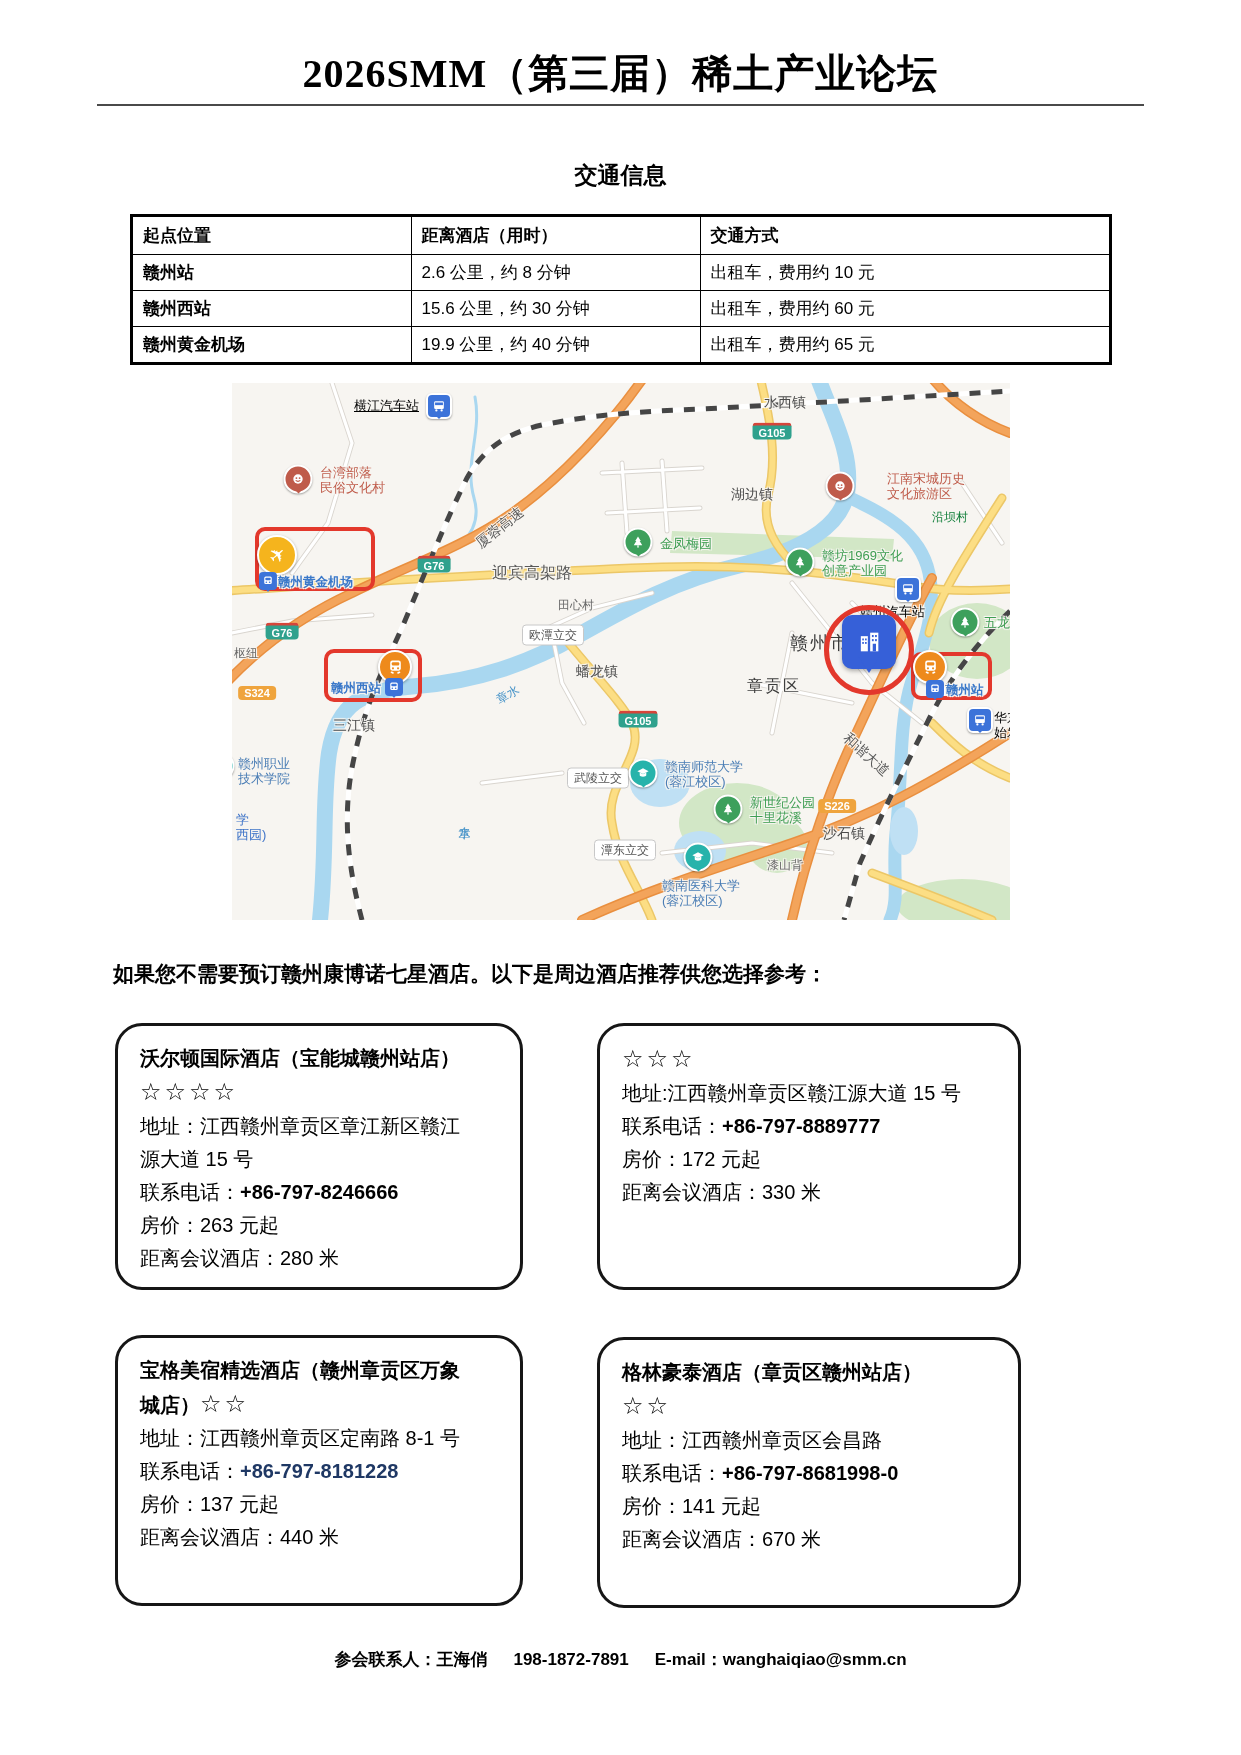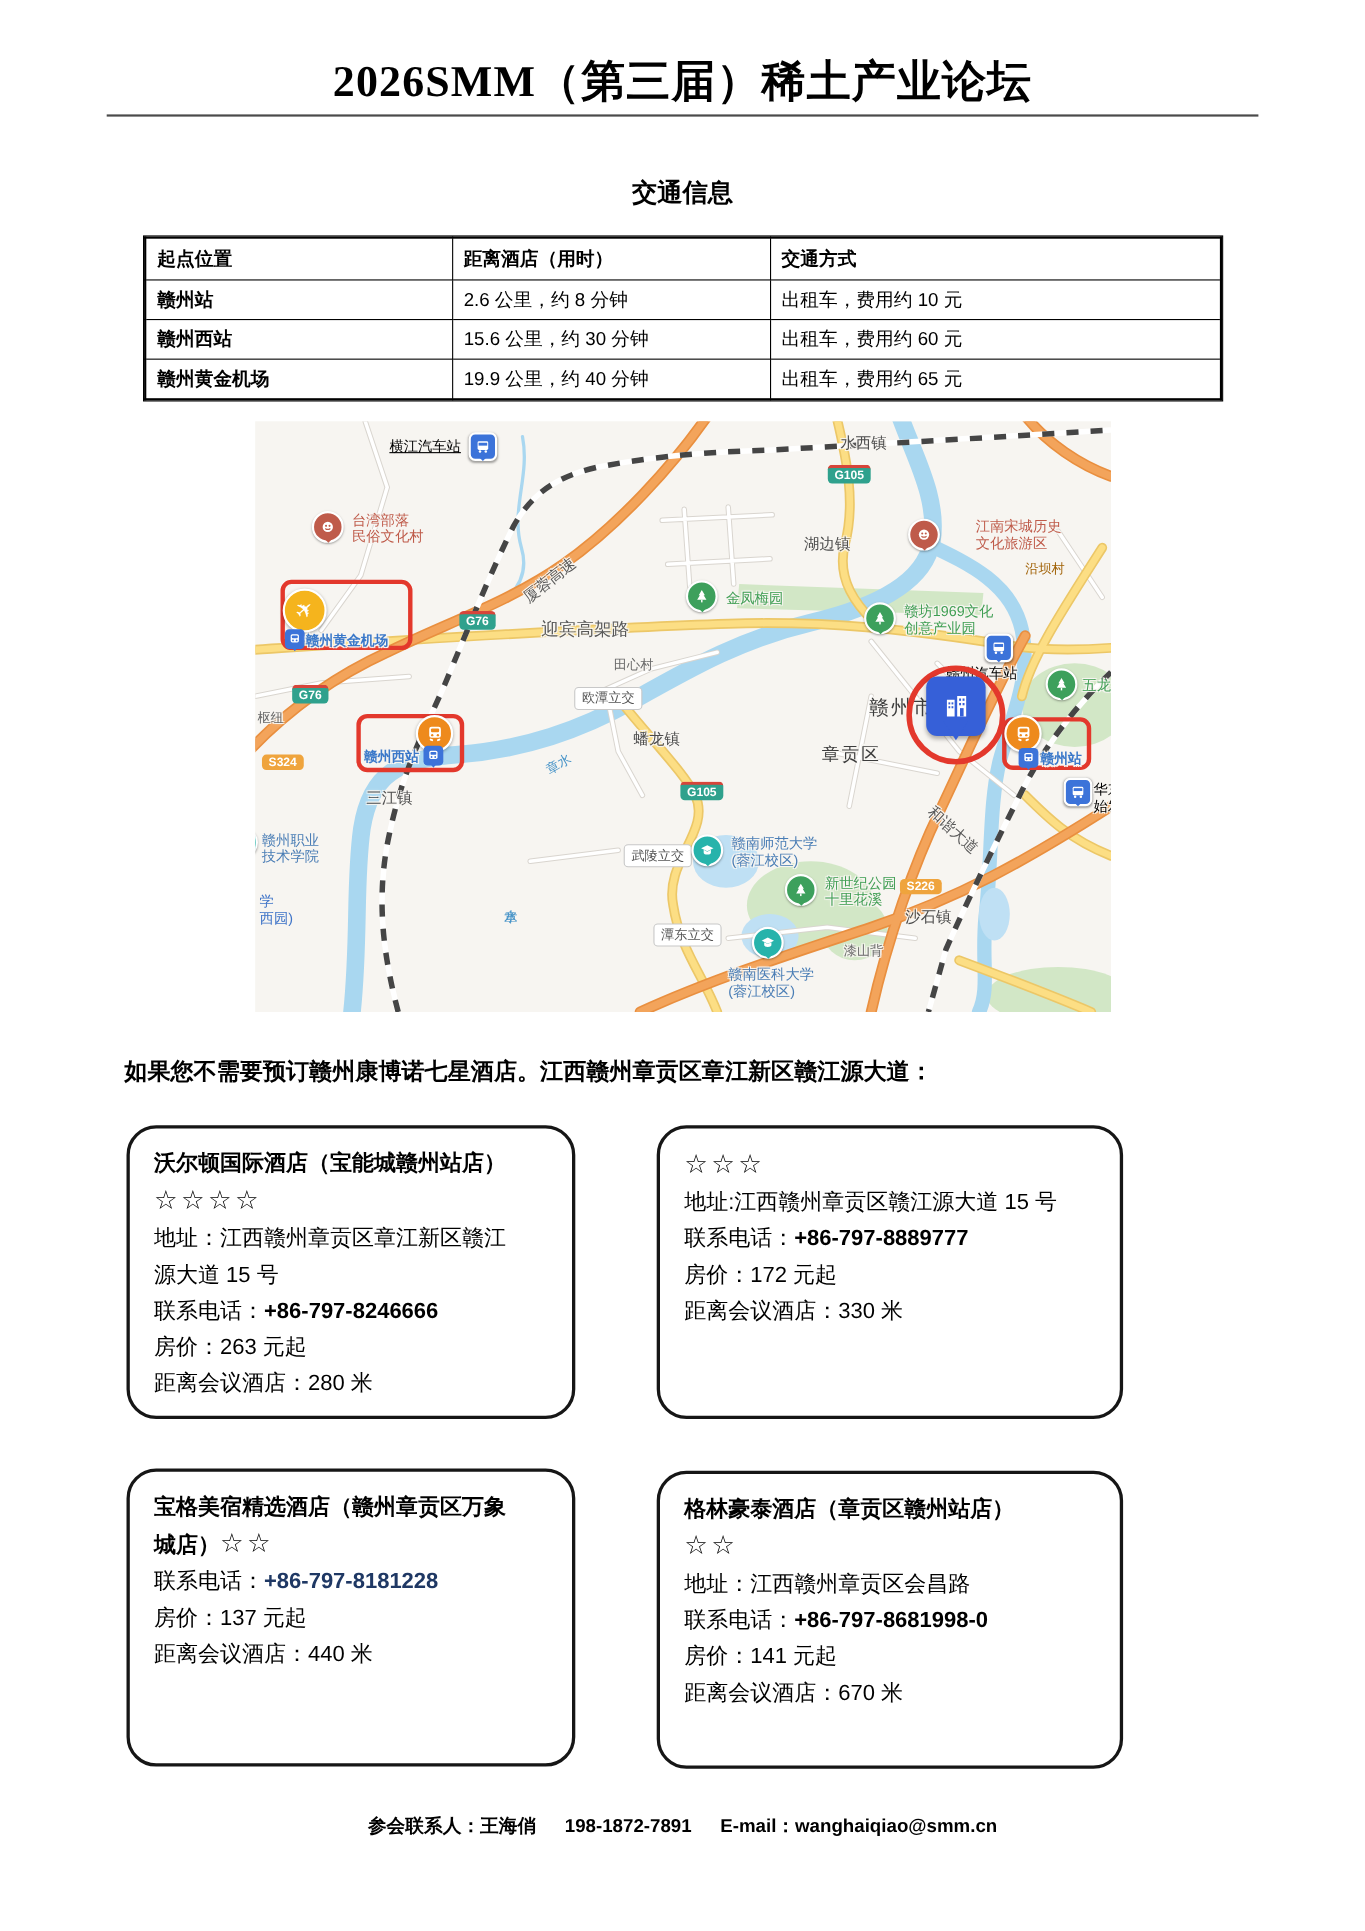--- a/index.html
+++ b/index.html
@@ -19,21 +19,21 @@
   .ttable tr.hdr td{font-weight:bold;height:37px}
   .ttable td.c0{font-weight:bold}
   .ttable{border:2px solid #000;outline:1px solid #000}
 
   
   .map{left:232px;top:383px;width:778px;height:537px;background:#f7f5f1;overflow:hidden}
   .map svg.base{position:absolute;left:0;top:0}
   .halo{text-shadow:-1px -1px 0 #f7f5f1,1px -1px 0 #f7f5f1,-1px 1px 0 #f7f5f1,1px 1px 0 #f7f5f1,0 0 3px #f7f5f1}
   .m-town{position:absolute;font-size:14px;color:#4c4c4c;white-space:pre;transform:translate(-50%,-50%);z-index:2}
   .m-town.small{font-size:12px;color:#6a6a6a}
-  .m-town.green{color:#a16207}
+  .m-town.green{color:#15803d}
   .m-city{position:absolute;font-size:18px;color:#3c3c3c;letter-spacing:2px;transform:translate(-50%,-50%);z-index:2;font-weight:500}
   .m-city.sub{font-size:16px}
   .m-junc{position:absolute;transform:translate(-50%,-50%);background:#fff;border:1px solid #c8c8c8;border-radius:4px;
           padding:1px 6px;font-size:12px;color:#555;white-space:nowrap;z-index:2}
   .m-road{position:absolute;color:#585858;transform-origin:center;white-space:nowrap;z-index:2}
   .m-road.water{color:#4693c8}
   .m-road.vert{writing-mode:vertical-rl}
   .shield{position:absolute;transform:translate(-50%,-50%);border-radius:4px;color:#fff;font-size:11px;font-weight:bold;
           padding:1px 6px;z-index:2;white-space:nowrap}
   .shield.g{background:#2fa18d;border-top:3px solid #d6453a}
@@ -384,38 +384,39 @@
             <rect x="17.2" y="6" width="1.5" height="1.8"></rect>
             <rect x="14.5" y="9.5" width="1.5" height="1.8"></rect>
             <rect x="17.2" y="9.5" width="1.5" height="1.8"></rect>
             <rect x="15.2" y="13.5" width="2.8" height="6.5"></rect>
           </g>
         </svg>
       </div>
     </div>
 </div>
 
-<div class="abs intro">如果您不需要预订赣州康博诺七星酒店。江西赣州章贡区章江新区赣江源大道：</div>
+<div class="abs intro">如果您不需要预订赣州康博诺七星酒店。以下是周边酒店推荐供您选择参考：</div>
 <div class="card" id="card0">
     <p><span class="ttl">沃尔顿国际酒店（宝能城赣州站店）</span></p>
     <p><span class="stars">☆☆☆☆</span></p>
     <p>地址：江西赣州章贡区章江新区赣江源大道 15 号</p>
     <p>联系电话：<span class="ph">+86-797-8246666</span></p>
     <p>房价：263 元起</p>
     <p>距离会议酒店：280 米</p>
   </div>
 <div class="card" id="card1">
     <p><span class="stars">☆☆☆</span></p>
     <p>地址:江西赣州章贡区赣江源大道 15 号</p>
     <p>联系电话：<span class="ph">+86-797-8889777</span></p>
     <p>房价：172 元起</p>
     <p>距离会议酒店：330 米</p>
   </div>
 <div class="card" id="card2">
     <p><span class="ttl">宝格美宿精选酒店（赣州章贡区万象城店）</span><span class="stars">☆☆</span></p>
+    <p>地址：江西赣州章贡区定南路 8-1 号</p>
     <p>联系电话：<span class="ph navy">+86-797-8181228</span></p>
     <p>房价：137 元起</p>
     <p>距离会议酒店：440 米</p>
   </div>
 <div class="card" id="card3">
     <p><span class="ttl">格林豪泰酒店（章贡区赣州站店）</span></p>
     <p><span class="stars">☆☆</span></p>
     <p>地址：江西赣州章贡区会昌路</p>
     <p>联系电话：<span class="ph">+86-797-8681998-0</span></p>
     <p>房价：141 元起</p>

